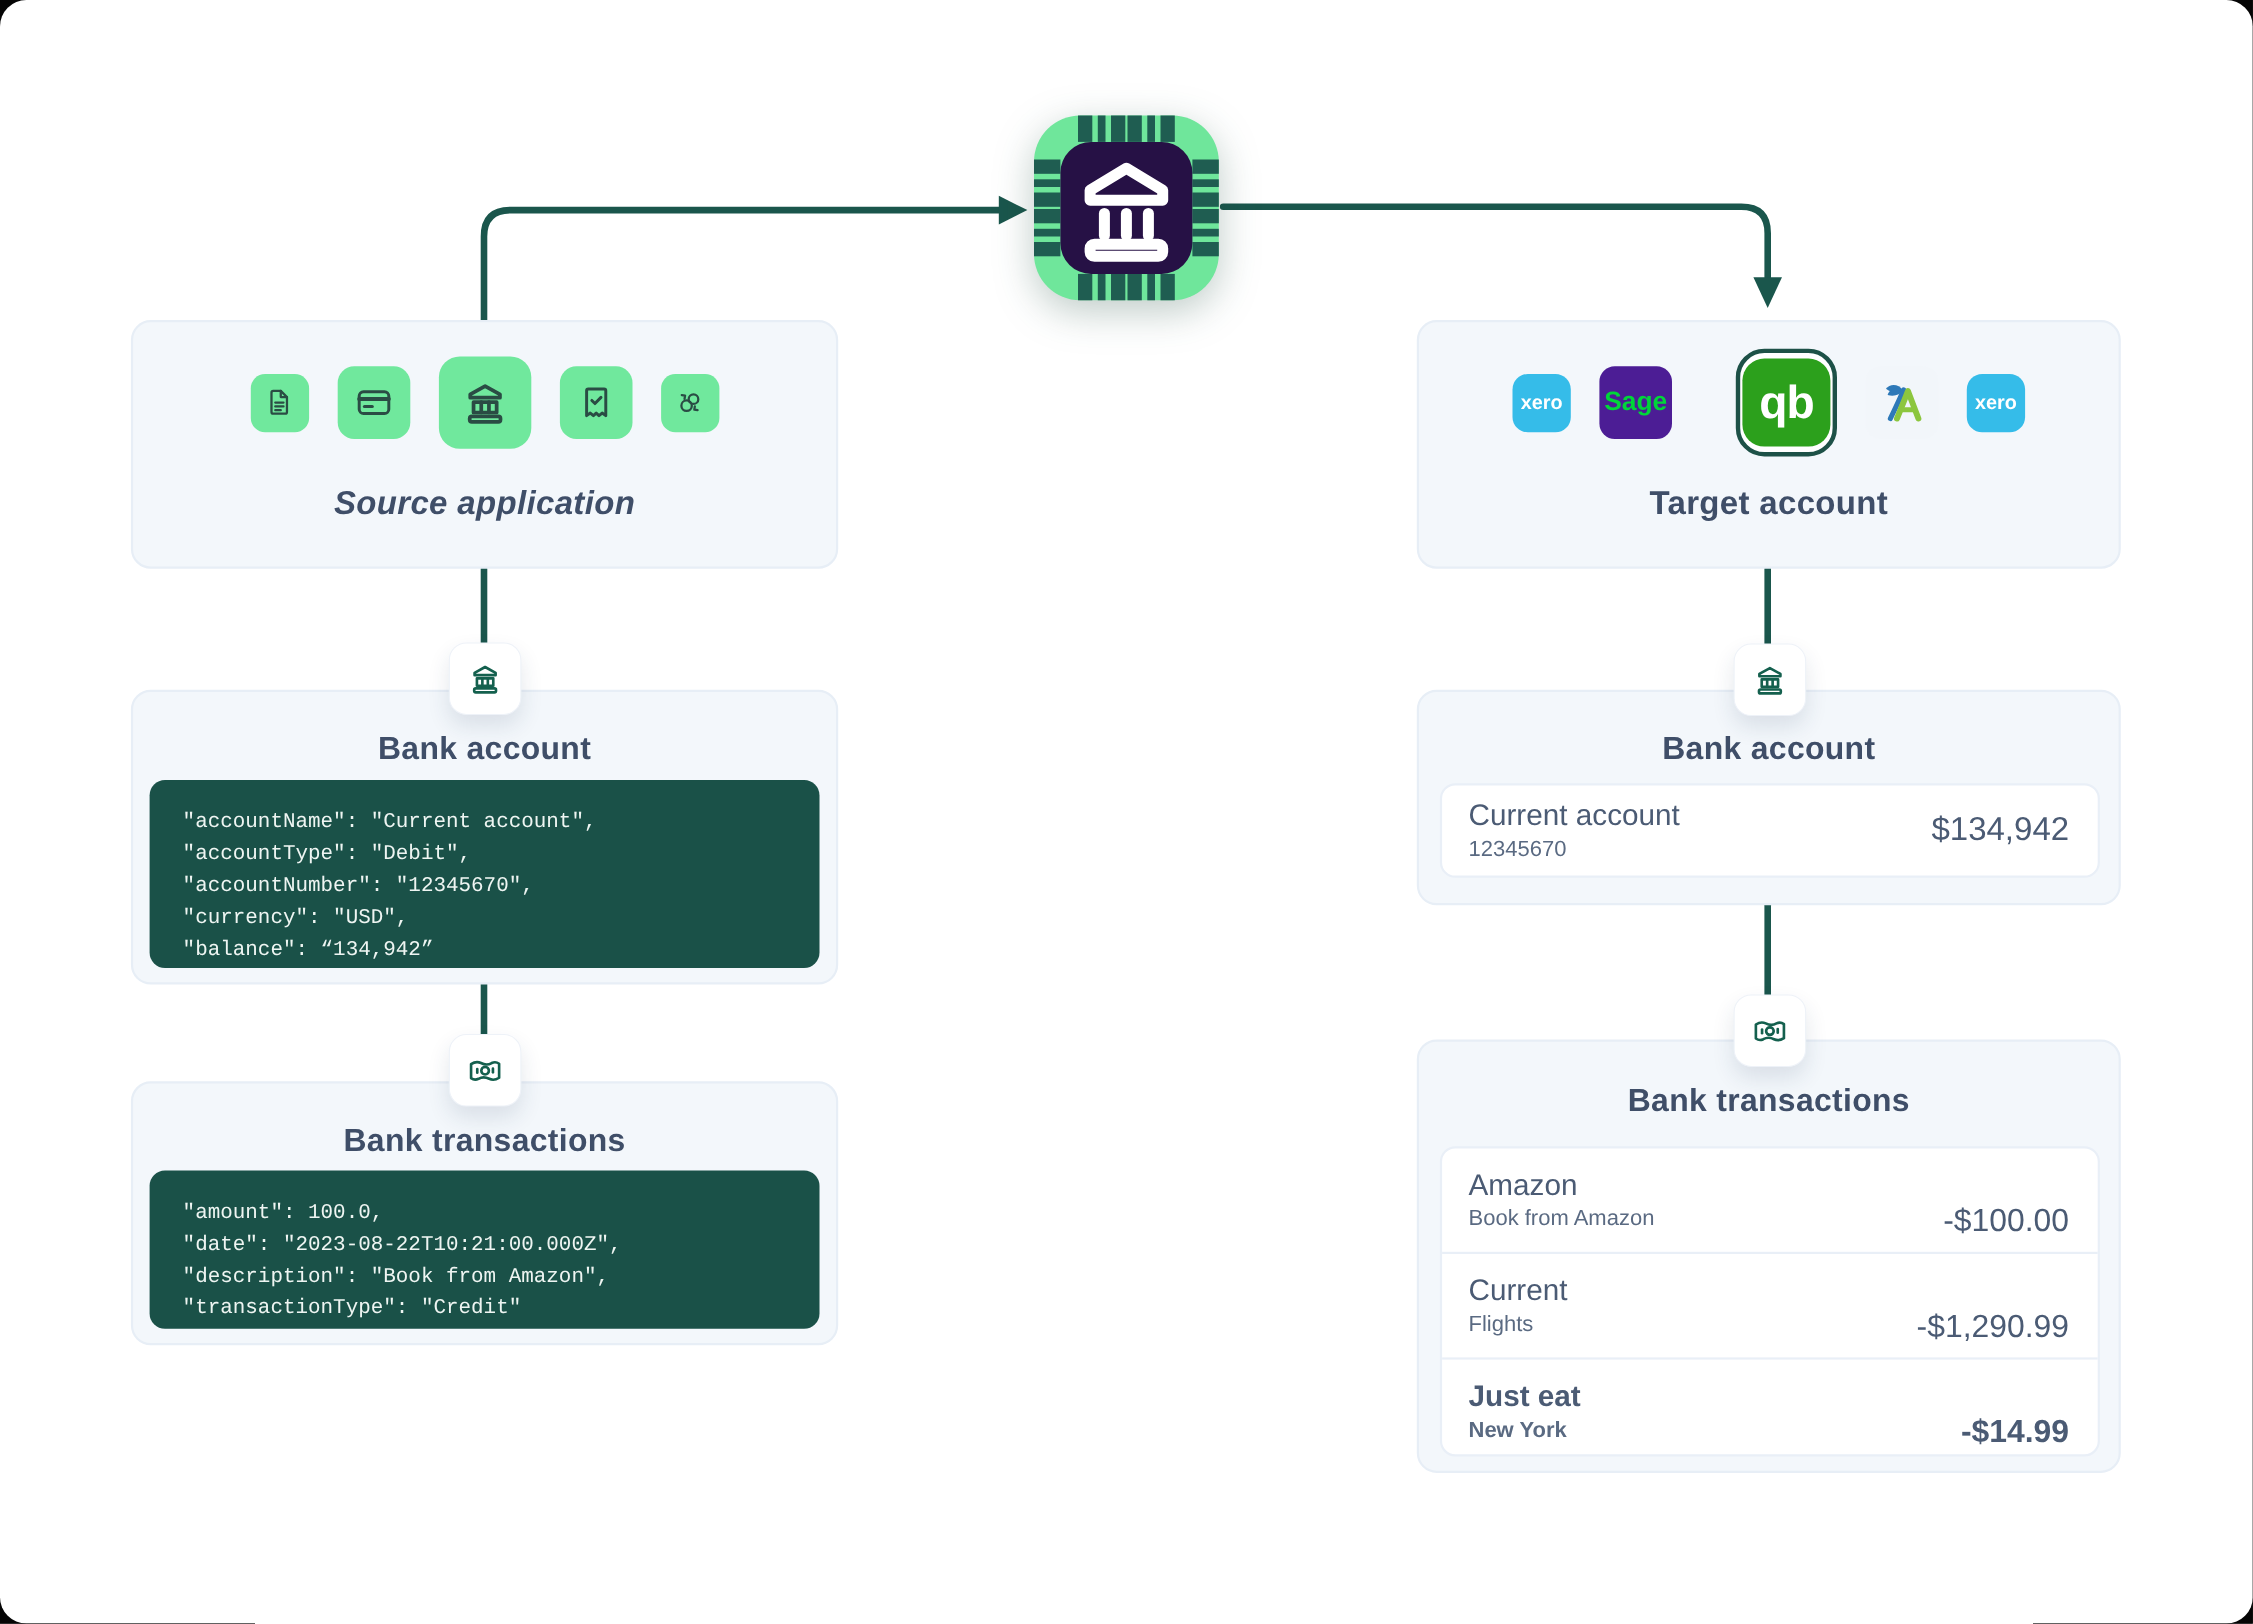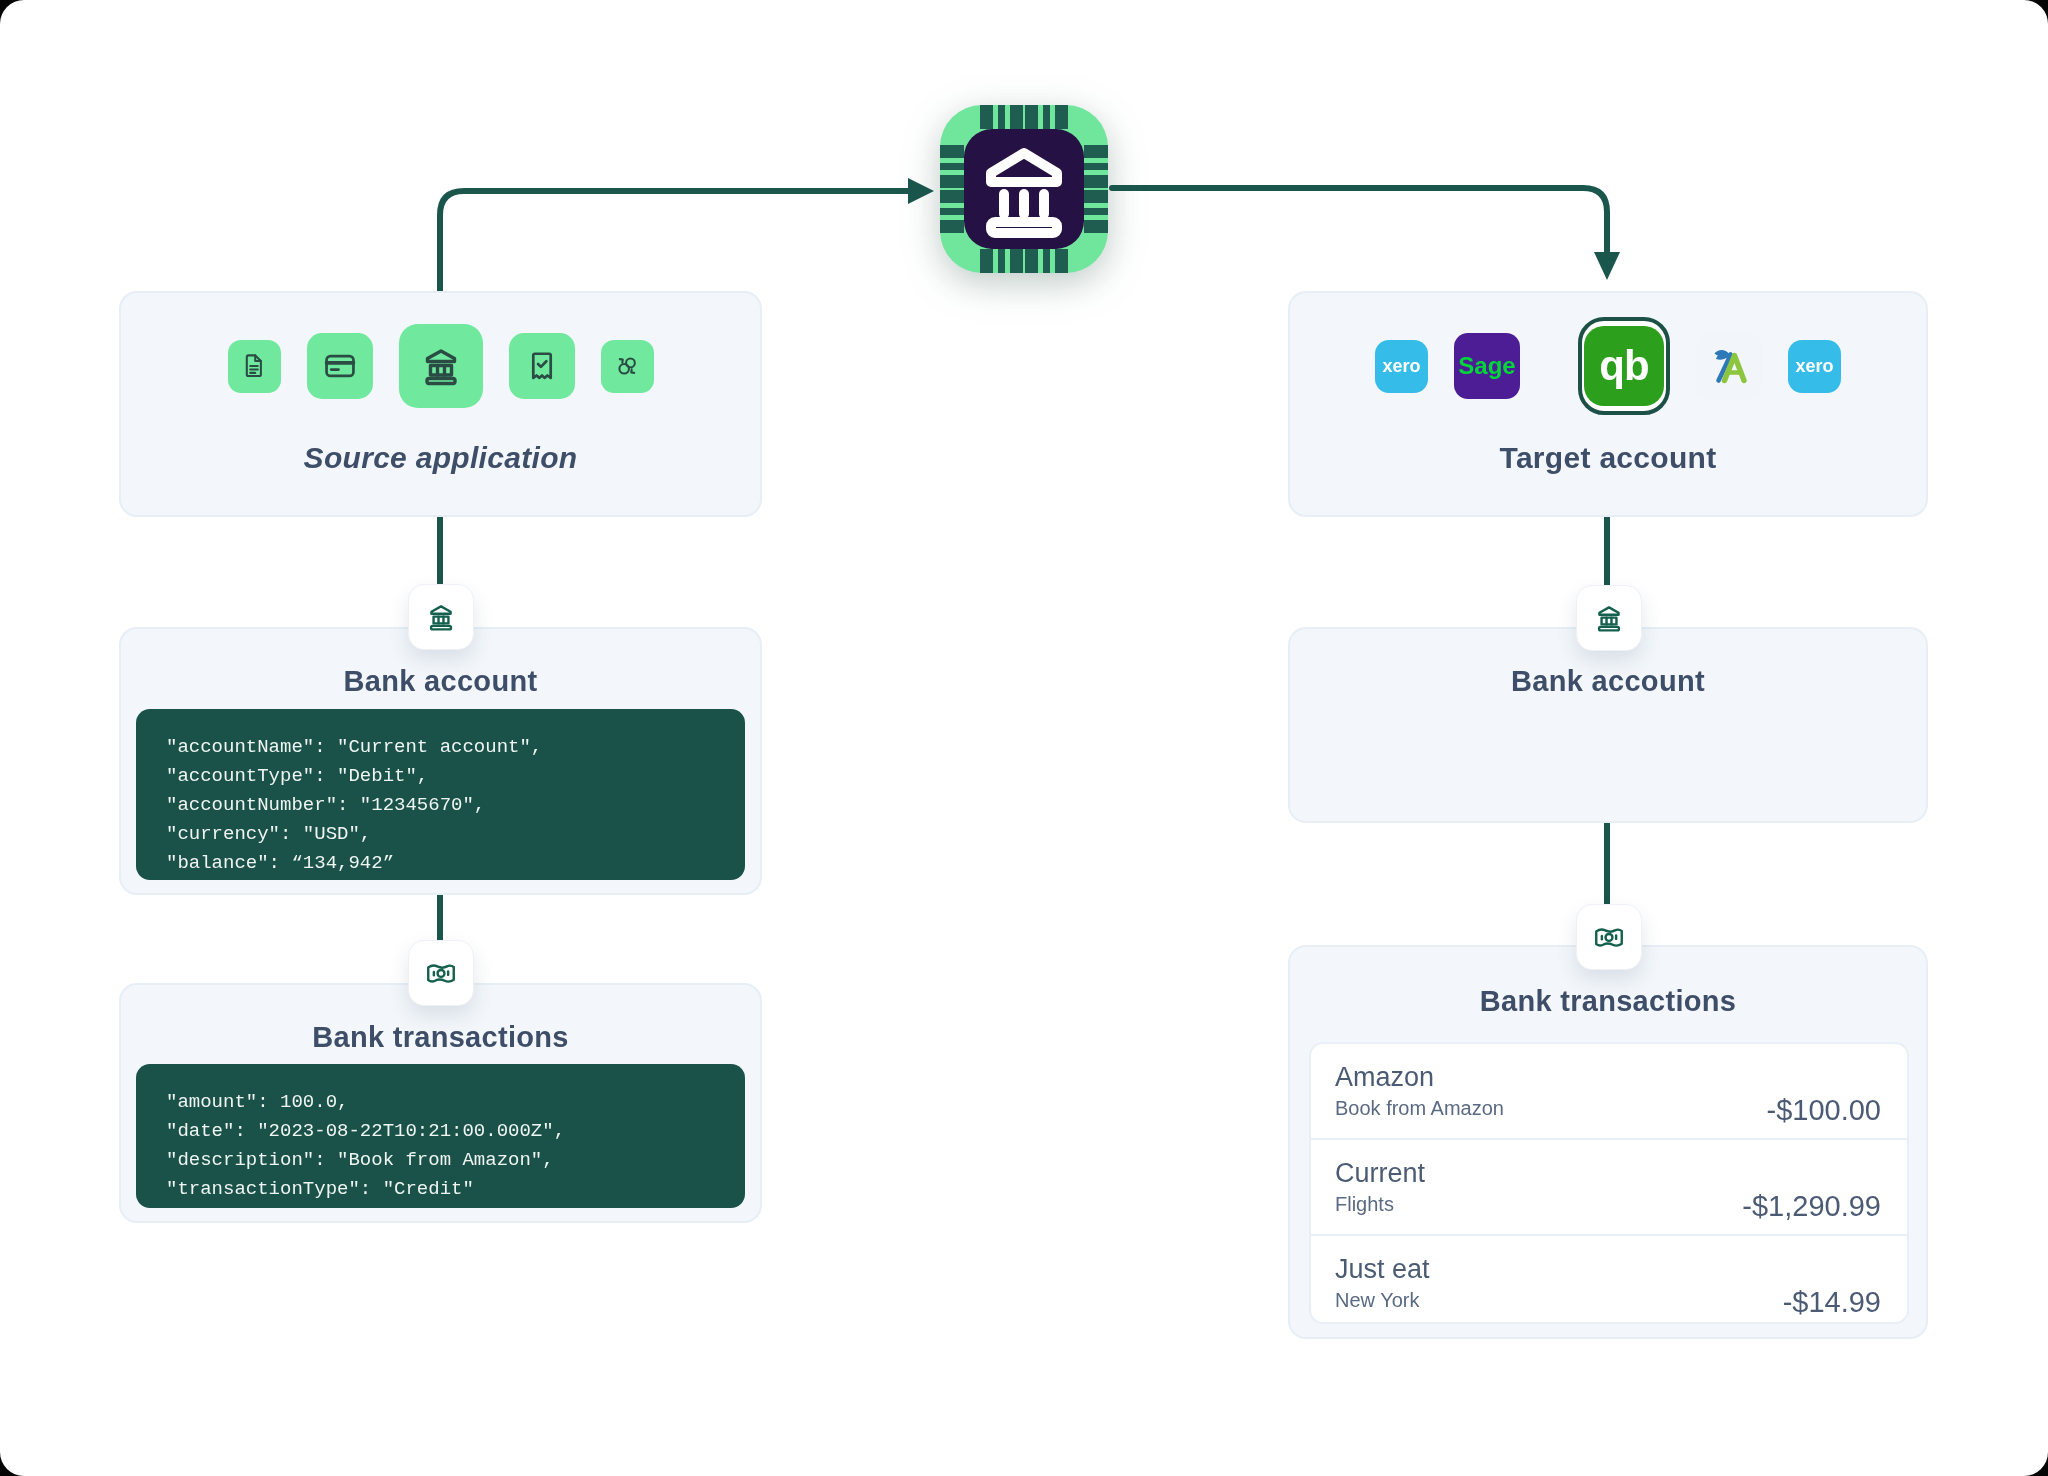--- a/index.html
+++ b/index.html
@@ -66,21 +66,21 @@
     display:flex;align-items:center;justify-content:space-between;
     height:100%;padding:0 26px 0 24px;
   }
   .acct-name{font-size:27px;color:#4b5b74;font-weight:400;}
   .acct-number{font-size:20px;color:#5a6a82;margin-top:4px;}
   .acct-balance{font-size:30px;color:#4b5b74;}
   .tx-row{
     display:flex;align-items:center;justify-content:space-between;
     height:94px;padding:0 26px 0 24px;border-bottom:2px solid #e9eff7;
   }
-  .tx-row:last-child{border-bottom:none;}
+  .tx-row:last-child{border-bottom:none;font-weight:bold;}
   .tx-name{font-size:27px;color:#4b5b74;}
   .tx-desc{font-size:20px;color:#5a6a82;margin-top:4px;}
   .tx-amount{font-size:29px;color:#4b5b74;margin-top:38px;}
   .chip{position:absolute;left:938px;top:103px;width:172px;height:172px;z-index:2;
         filter:drop-shadow(0 10px 18px rgba(20,70,55,.28));}
 </style>
 </head>
 <body>
 
 <div class="canvas">
@@ -253,20 +253,29 @@
       <path d="M10.5 19.5 V16.5 L24 9 L37.5 16.5 V19.5 Z"></path>
       <path d="M13.5 23.5 h21 v9.5 h-21 Z"></path>
       <path d="M20.5 23.5 v9.5"></path>
         <path d="M27.5 23.5 v9.5"></path>
       <rect x="10" y="36.5" width="28" height="5" rx="2"></rect>
     </svg>
   </div>
 
   <section class="panel" style="left:1288px;top:627px;width:640px;height:196px;">
     <div class="panel-title" style="top:36px;font-size:29px;">Bank account</div>
+    <div class="inner-card" style="left:19px;top:83px;width:600px;height:86px;">
+      <div class="acct-row">
+        <div>
+          <div class="acct-name">Current account</div>
+          <div class="acct-number">12345670</div>
+        </div>
+        <div class="acct-balance">$134,942</div>
+      </div>
+    </div>
   </section>
 
   <div class="badge" style="left:1576px;top:904px;">
     <svg width="36" height="36" viewBox="0 0 48 48" fill="none" stroke="currentColor" stroke-width="3.2" stroke-linejoin="round" stroke-linecap="round">
       <path d="M7 16.5 c4.5 -3 8 -3.3 12 -1.3 c4.8 2.4 8.8 2.4 13 0 c3.2 -1.6 6 -1.4 9 .8 V33 c-4.5 3 -8 3.3 -12 1.3 c-4.8 -2.4 -8.8 -2.4 -13 0 c-3.2 1.6 -6 1.4 -9 -.8 Z"></path>
       <circle cx="24" cy="24.5" r="4.6"></circle>
       <path d="M14.5 22.5 v4.5"></path>
         <path d="M33.5 22 v4.5"></path>
     </svg>
   </div>

